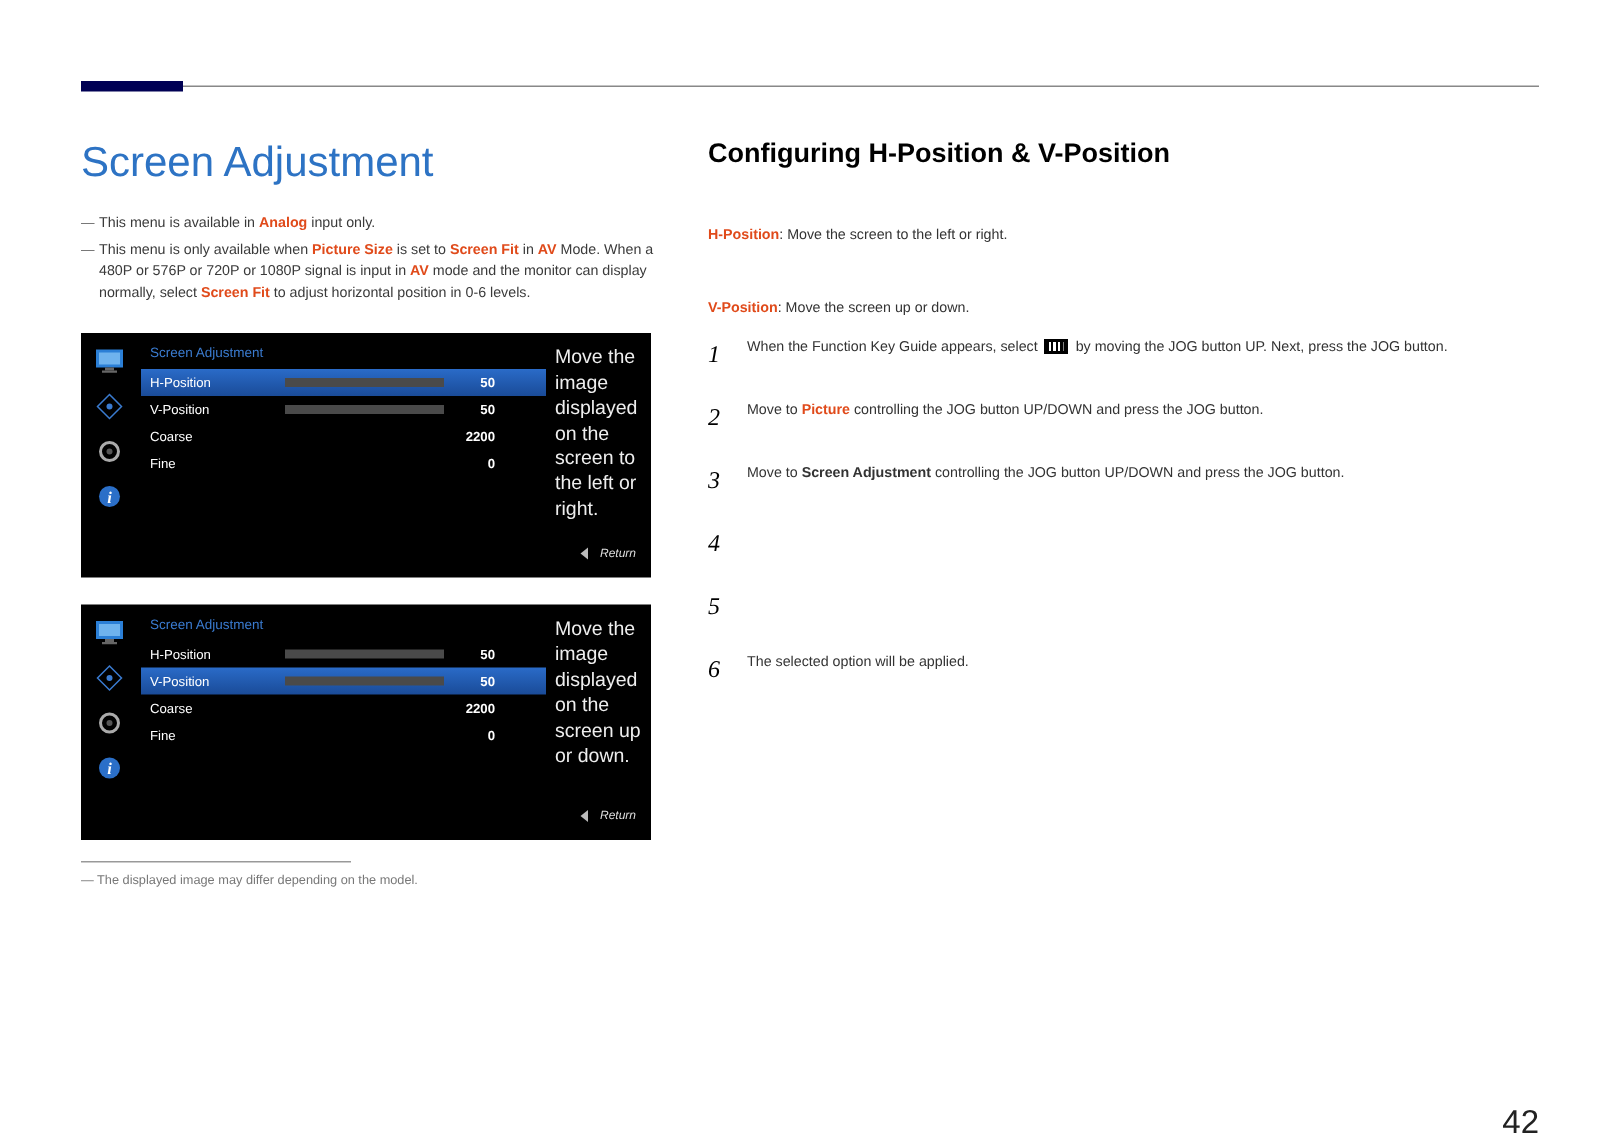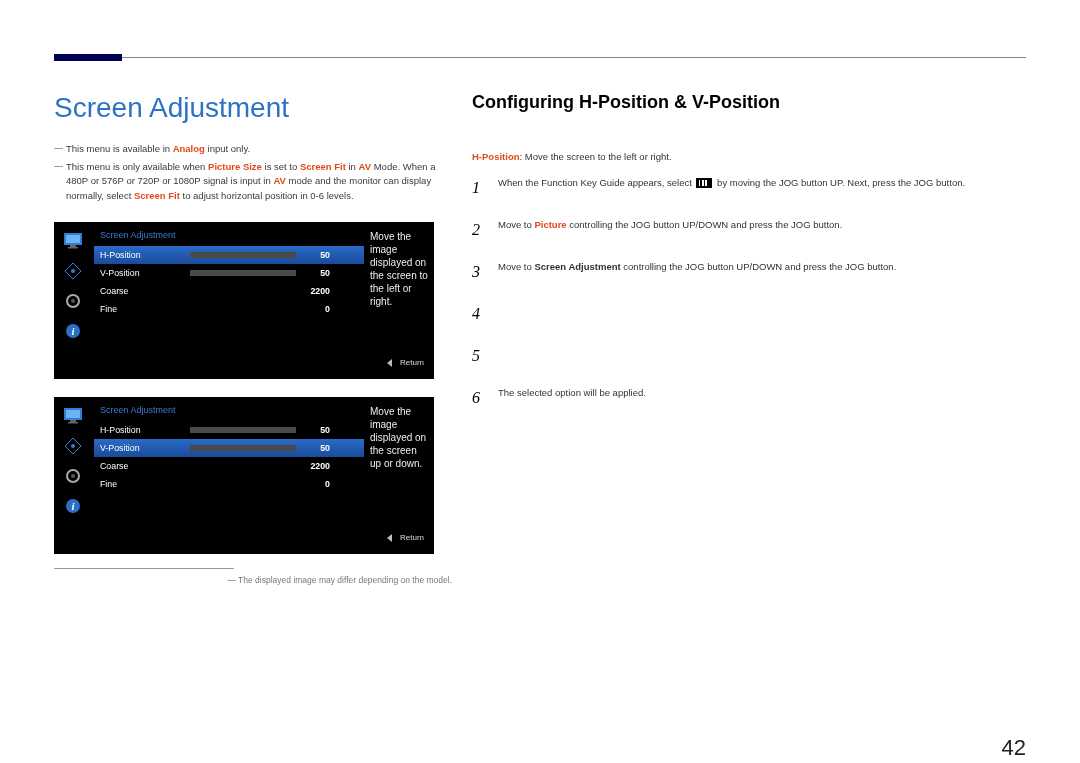--- a/index.html
+++ b/index.html
@@ -97,45 +97,46 @@
   }
   .osd-row .lbl { width: 90px; }
   .osd-row .bar {
     width: 106px; height: 6px; background: #4a4a4a; margin-right: 6px;
   }
   .osd-row .bar .fill { height:100%; background:#ddd; }
   .osd-row .val { width: 28px; text-align: right; font-weight: bold; }
   .osd-tip {
     width: 70px;
     padding: 8px 6px 0 6px;
-    font-size: 10px;
+    font-size: 13px;
     line-height: 1.3;
     color: #eee;
   }
   .osd-footer {
     display: flex; justify-content: flex-end; align-items: flex-end;
     gap: 8px;
     padding: 16px 10px 2px 0;
     font-size: 8px;
     color: #ddd;
+    font-style: italic;
   }
   .osd-footer .tri {
     width: 0; height: 0;
     border-top: 4px solid transparent;
     border-bottom: 4px solid transparent;
     border-right: 5px solid #bbb;
   }
   .hr-thin {
     border: none;
     border-top: 0.5px solid #999;
     margin: 14px 0 6px 0;
     width: 180px;
   }
   .footnote {
-    font-size: 8.5px; color: #777; text-align: right;
+    font-size: 8.5px; color: #777;
   }
   .desc {
     font-size: 9.5px; color: #333; margin-bottom: 3px; margin-top: 38px;
   }
   .steps { margin-top: 14px; }
   .step {
     display: flex;
     gap: 14px;
     font-size: 9.5px;
     color: #333;
@@ -323,20 +324,23 @@
     <hr class="hr-thin">
     <div class="footnote">― The displayed image may differ depending on the model.</div>
   </div>
 
   <div class="col-right">
     <h2>Configuring H-Position &amp; V-Position</h2>
 
     <div class="desc">
       <span class="b-red">H-Position</span><span>: Move the screen to the left or right.</span>
     </div>
+    <div class="desc">
+      <span class="b-red">V-Position</span><span>: Move the screen up or down.</span>
+    </div>
 
     <div class="steps">
       <div class="step">
         <div class="num">1</div>
         <div><span>When the Function Key Guide appears, select </span><span class="menu-glyph"></span><span> by moving the JOG button UP. Next, press the JOG button.</span></div>
       </div>
       <div class="step">
         <div class="num">2</div>
         <div><span>Move to </span><span class="b-red">Picture</span><span> controlling the JOG button UP/DOWN and press the JOG button.</span></div>
       </div>

